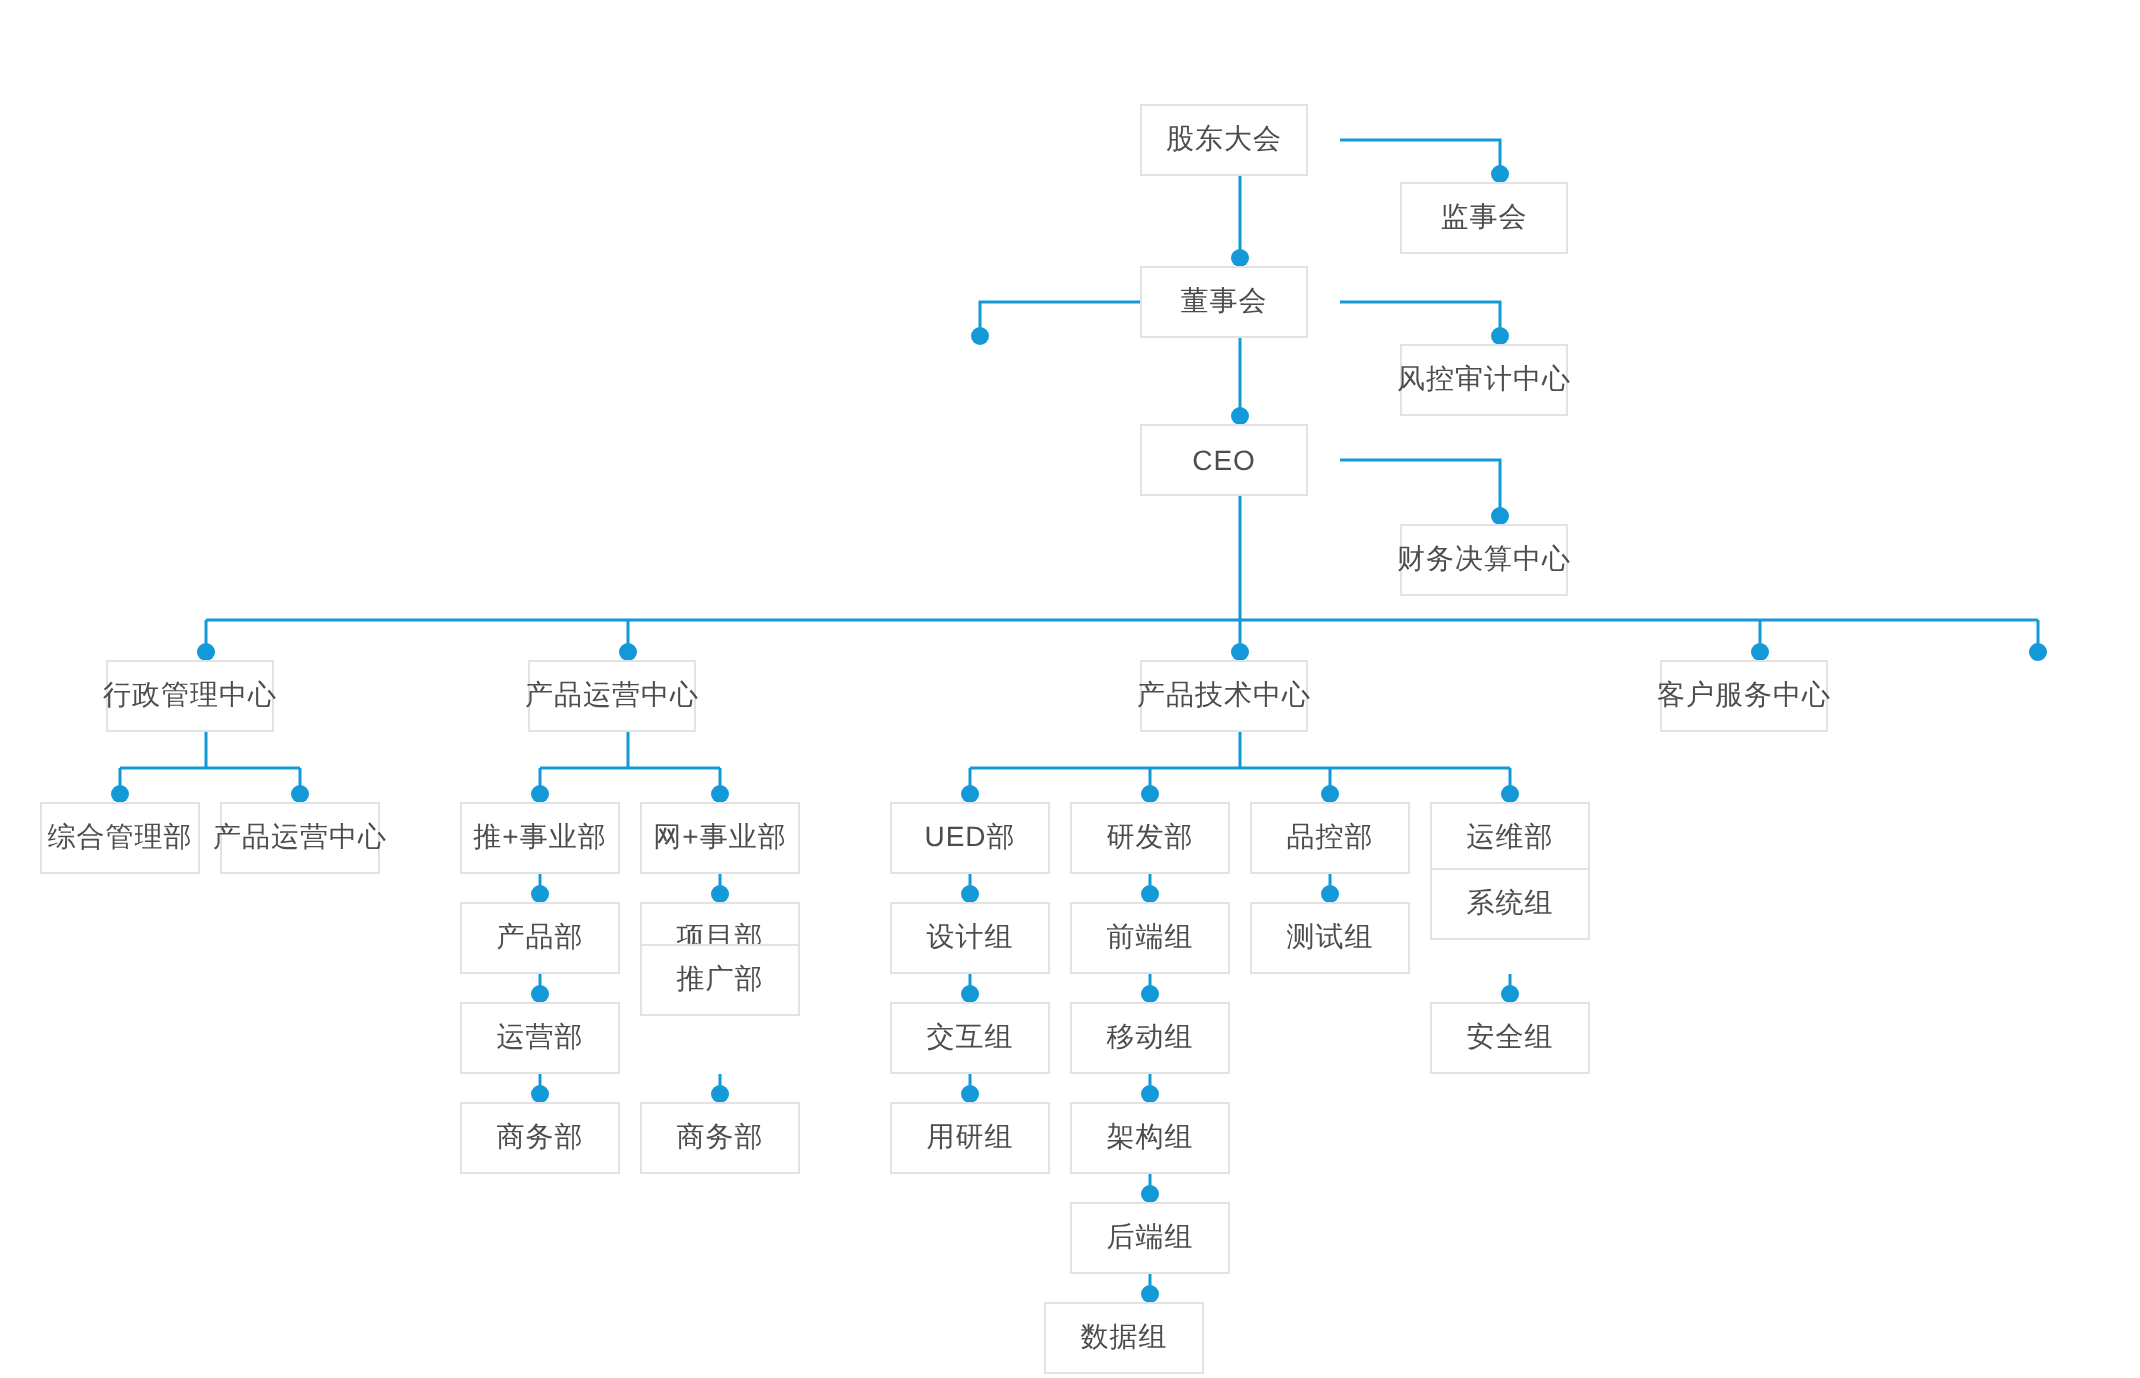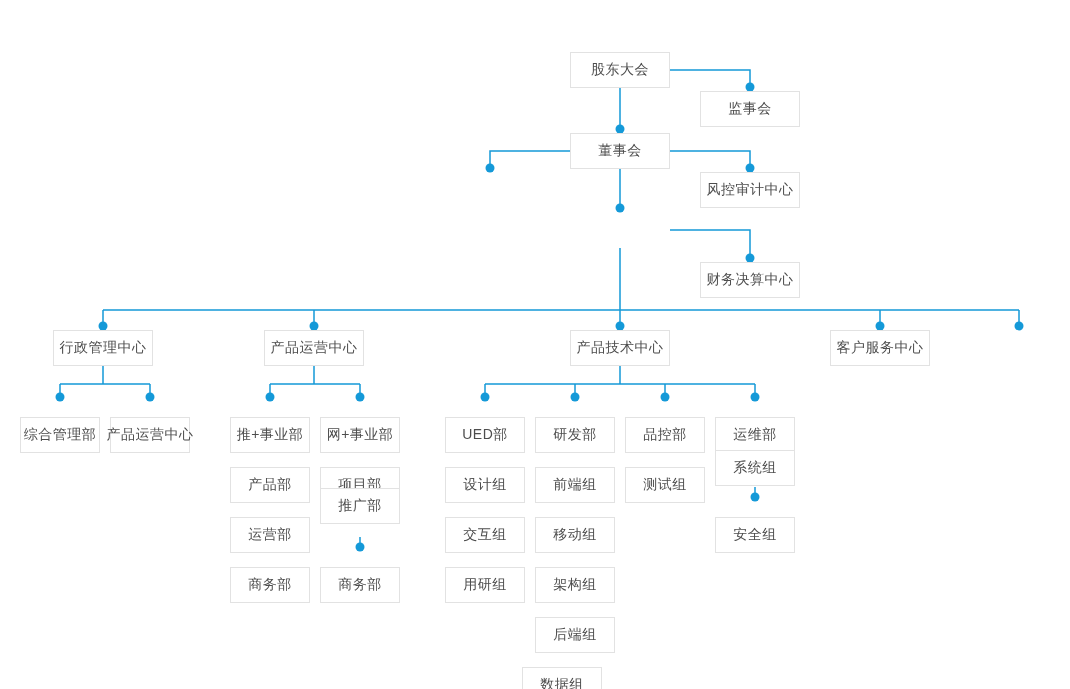--- a/index.html
+++ b/index.html
@@ -16,22 +16,22 @@
     height:36px;
     box-sizing:border-box;
     background:#ffffff;
     border:1px solid #e2e2e2;
     display:flex;align-items:center;justify-content:center;
     font-size:14px;color:#4d4d4d;
     letter-spacing:0.5px;
     white-space:nowrap;
     cursor:default;
   }
-  .w100{width:100px;}
-  .w80{width:80px;margin-top:16px;}
+  .w100{width:84px;}
+  .w80{width:80px;}
 </style>
 </head>
 <body>
 
 <div id="canvas">
 
   <svg id="wires" width="1070" height="689" viewBox="0 0 1070 689">
     <path fill="none" stroke="#1499d8" stroke-width="1.5" d="M620,88 V129
          M670,70 H750 V87
          M620,169 V208
@@ -87,20 +87,21 @@
         <circle cx="575" cy="547" r="4.5"></circle>
       <circle cx="575" cy="597" r="4.5"></circle>
         <circle cx="575" cy="647" r="4.5"></circle>
     </g>
   </svg>
 
   <div class="node w100" style="left:570px;top:52px">股东大会</div>
   <div class="node w100" style="left:700px;top:91px">监事会</div>
   <div class="node w100" style="left:570px;top:133px">董事会</div>
   <div class="node w100" style="left:700px;top:172px">风控审计中心</div>
+  <div class="node w100" style="left:570px;top:212px">CEO</div>
   <div class="node w100" style="left:53px;top:330px">行政管理中心</div>
 
   <div class="node w100" style="left:700px;top:262px">财务决算中心</div>
   <div class="node w100" style="left:570px;top:330px">产品技术中心</div>
   <div class="node w100" style="left:264px;top:330px">产品运营中心</div>
   <div class="node w100" style="left:830px;top:330px">客户服务中心</div>
 
   <div class="node w80" style="left:20px;top:401px">综合管理部</div>
   <div class="node w80" style="left:110px;top:401px">产品运营中心</div>
 

